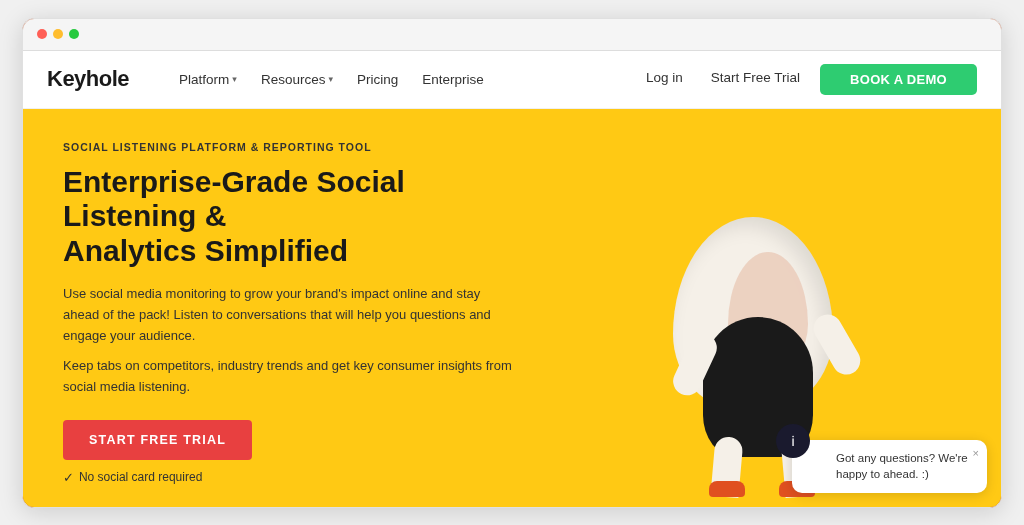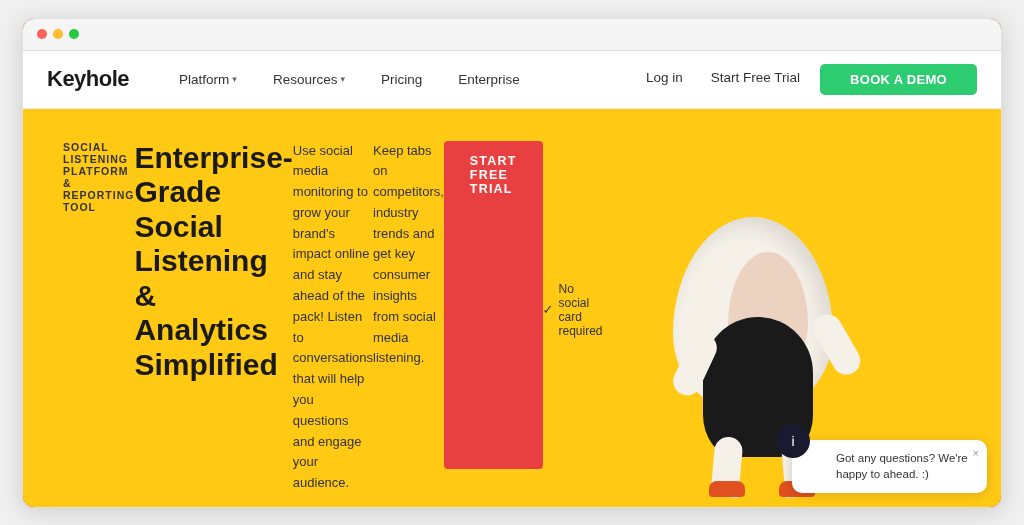--- a/index.html
+++ b/index.html
@@ -66,21 +66,21 @@
       font-size: 22px;
       font-weight: 800;
       color: #1a1a1a;
       letter-spacing: -0.5px;
       margin-right: 40px;
     }
 
     .nav-links {
       display: flex;
       align-items: flex-end;
-      gap: 16px;
+      gap: 4px;
       flex: 1;
     }
 
     .nav-item {
       display: flex;
       align-items: center;
       gap: 3px;
       padding: 6px 10px;
       font-size: 13.5px;
       color: #333;
@@ -131,40 +131,40 @@
       display: flex;
       align-items: stretch;
       position: relative;
       overflow: hidden;
     }
 
     .hero-left {
       flex: 1;
       padding: 32px 40px 28px 40px;
       display: flex;
-      flex-direction: row;
+      flex-direction: column;
       justify-content: flex-start;
       max-width: 570px;
     }
 
     .hero-eyebrow {
       font-size: 10.5px;
       font-weight: 600;
       color: #333;
       letter-spacing: 1px;
       text-transform: uppercase;
       margin-bottom: 12px;
     }
 
     .hero-title {
       font-size: 30px;
       font-weight: 900;
       color: #1a1a1a;
       line-height: 1.15;
-      margin-bottom: 0;
+      margin-bottom: 16px;
       max-width: 460px;
     }
 
     .hero-desc {
       font-size: 13px;
       color: #333;
       line-height: 1.6;
       margin-bottom: 10px;
       max-width: 450px;
     }

